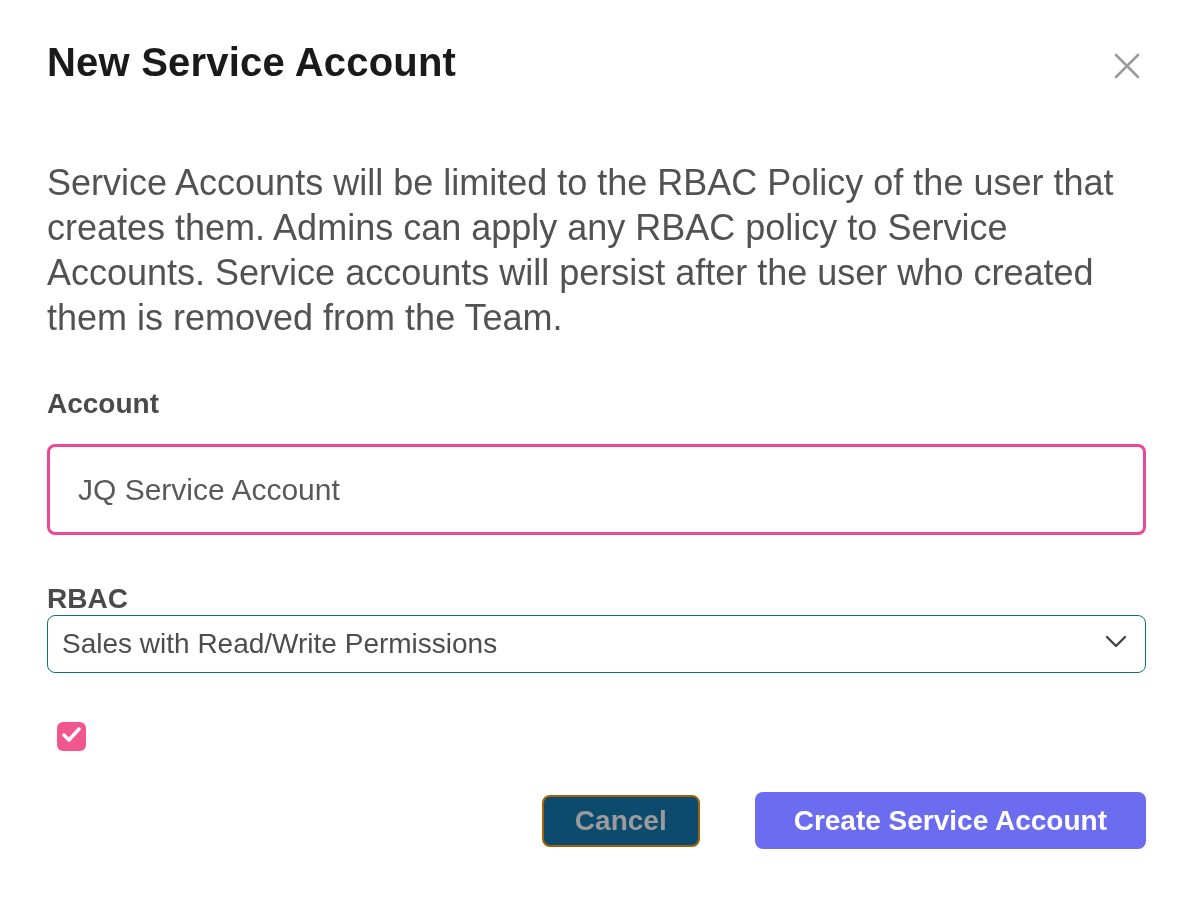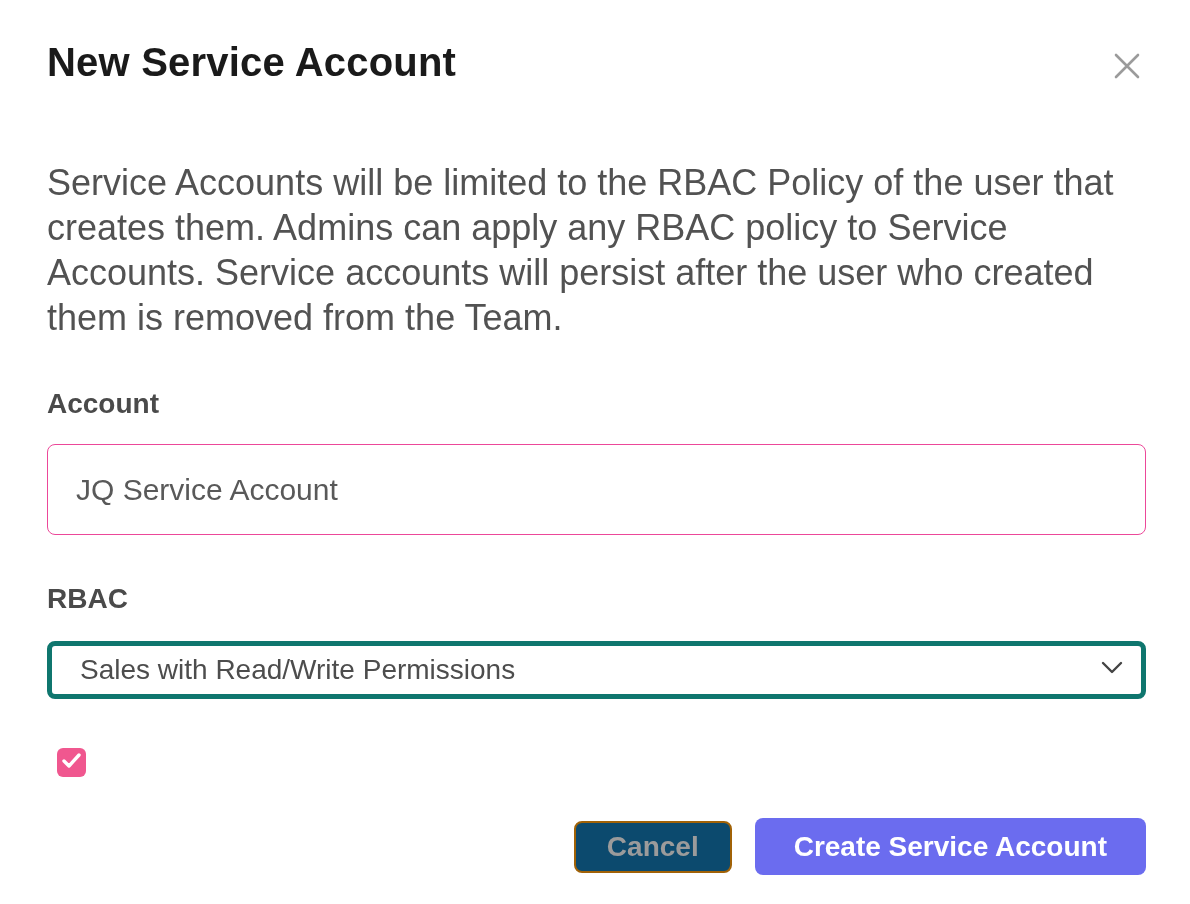--- a/index.html
+++ b/index.html
@@ -46,39 +46,38 @@
     margin-top: 48px;
     font-size: 28px;
     font-weight: 700;
     color: #4a4a4a;
   }
   .text-input {
     display: block;
     margin-top: 24px;
     width: 1099px;
     height: 91px;
-    border: 1px solid #ec4899;
+    border: 3px solid #ec4899;
     border-radius: 8px;
     padding: 0 0 0 28px;
     font-family: "Liberation Sans", sans-serif;
     font-size: 30px;
     color: #595959;
     outline: none;
     background: #ffffff;
   }
   .select-box {
-    margin-top: 26px;
     width: 1099px;
     height: 58px;
-    border: 5px solid #0f766e;
+    border: 1px solid #0f766e;
     border-radius: 8px;
     display: flex;
     align-items: center;
     justify-content: space-between;
-    padding: 0 18px 0 28px;
+    padding: 0 18px 0 14px;
     cursor: pointer;
     background: #ffffff;
   }
   .select-value {
     font-size: 28px;
     color: #4d4d4d;
   }
   .checkbox-row {
     margin-top: 49px;
     margin-left: 10px;
@@ -166,16 +165,16 @@
       <span>
         <svg width="19" height="15" viewBox="0 0 19 15">
           <path d="M2 8 L7 13 L17 2" stroke="#ffffff" stroke-width="3.4" fill="none" stroke-linecap="round" stroke-linejoin="round"></path>
         </svg>
       </span>
     </span>
   </div>
 
   <div class="modal-footer">
     <button class="btn btn-cancel">Cancel</button>
-    <button class="btn btn-create" style="background:#6b6cef;">Create Service Account</button>
+    <button class="btn btn-create" style="background:#6b6cef;margin-left:32px;">Create Service Account</button>
   </div>
 
 </div>
 
 </body></html>

